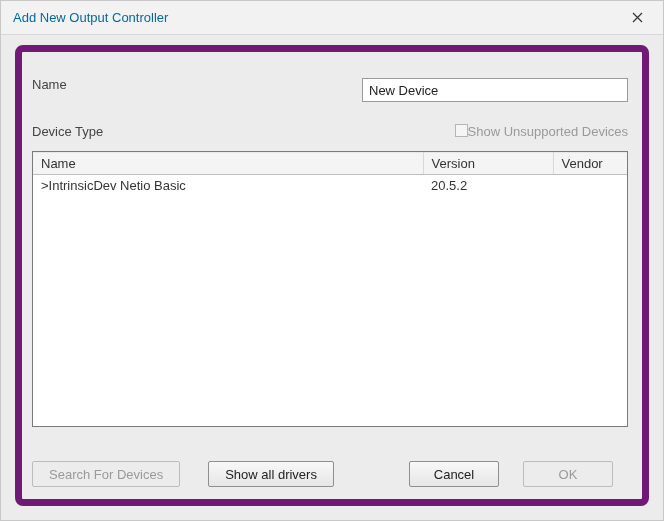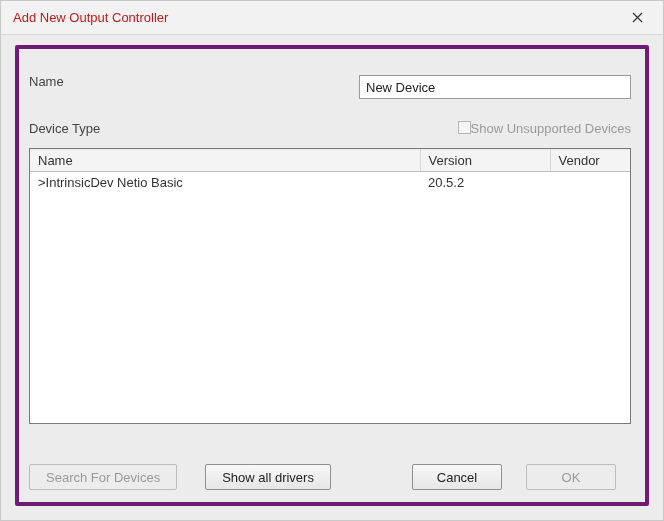--- a/index.html
+++ b/index.html
@@ -23,42 +23,42 @@
   .titlebar {
     height: 34px;
     background: #f2f2f2;
     border-bottom: 1px solid #d8d8d8;
     display: flex;
     align-items: center;
     justify-content: space-between;
     padding: 0 10px 0 12px;
   }
   .titlebar .title {
-    color: #b91c1c;
+    color: #0369a1;
     font-size: 13px;
   }
   .close-btn {
     width: 32px;
     height: 24px;
     display: flex;
     align-items: center;
     justify-content: center;
     color: #333;
     font-size: 14px;
   }
   .close-btn svg { stroke: #333; }
   .content {
     position: absolute;
     top: 44px;
     left: 14px;
     right: 14px;
     bottom: 14px;
     background: #ececec;
-    border: 4px solid #701a75;
-    border-radius: 2px;
+    border: 7px solid #701a75;
+    border-radius: 8px;
   }
   .row-name {
     display: flex;
     align-items: center;
     padding: 14px 14px 0 10px;
   }
   .label {
     color: #444;
     width: 330px;
     font-size: 13px;

